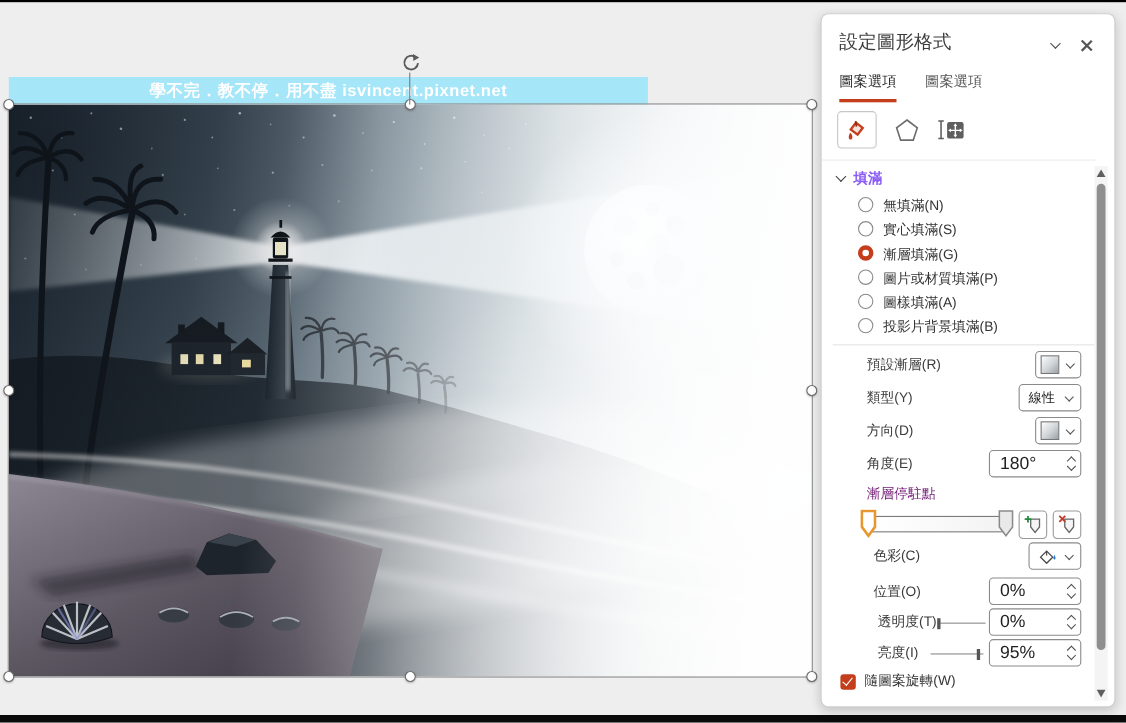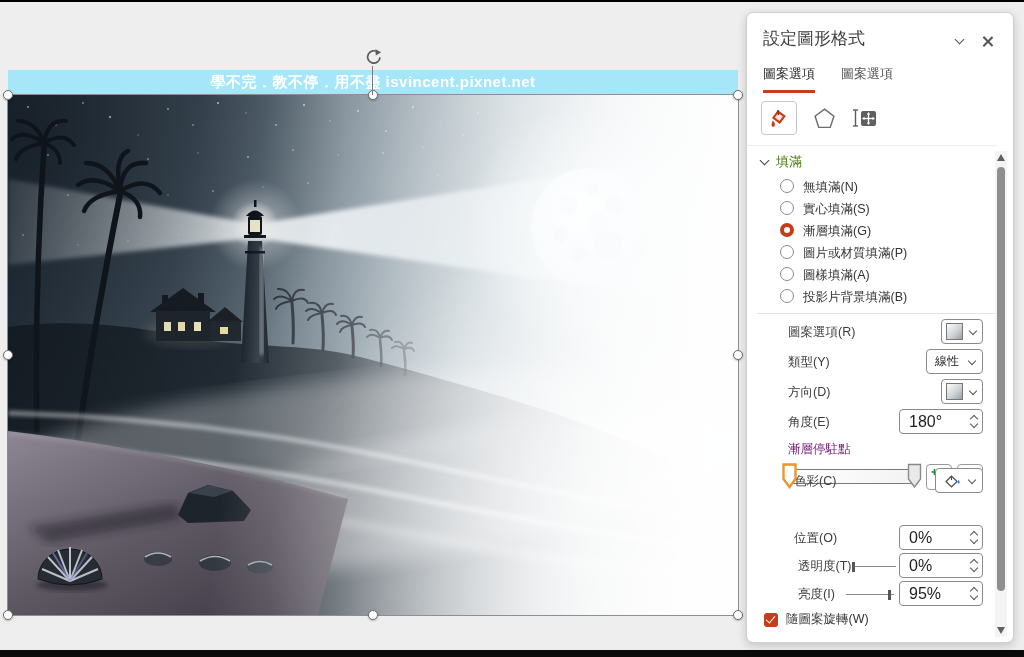--- a/index.html
+++ b/index.html
@@ -2,21 +2,21 @@
 <html><head>
 <meta charset="utf-8">
 <style>
   * { margin:0; padding:0; box-sizing:border-box; }
   html,body { width:1024px; height:657px; overflow:hidden; }
   body { font-family:"Liberation Sans","DejaVu Sans",sans-serif; background:#efeeee; position:relative; }
   .screen { position:absolute; inset:0; background:#efeeee; border-top:2px solid #000; }
   .bottom-bar { position:absolute; left:0; bottom:0; width:1024px; height:7px; background:#0a0a0a; }
 
   
-  .banner { position:absolute; left:8px; top:68px; width:730px; height:25px; background:#a5e6f8;
+  .banner { position:absolute; left:8px; top:68px; width:581px; height:25px; background:#a5e6f8;
             display:flex; align-items:center; justify-content:center; }
   .banner span { color:#ffffff; font-size:15px; font-weight:bold; letter-spacing:0.5px; }
   .picture { position:absolute; left:8px; top:93px; width:730px; height:520px; outline:1px solid #8f8f8f; overflow:hidden; }
   .picture svg { display:block; }
 
   
   .handle { position:absolute; width:10px; height:10px; border-radius:50%; background:#fff;
             border:1.5px solid #6d6d6d; box-shadow:0 1px 2px rgba(0,0,0,.25); z-index:30; }
   .rot-line { position:absolute; left:372px; top:64px; width:1px; height:29px; background:#7a7a7a; z-index:31; }
   .rotate-handle { position:absolute; left:364px; top:46px; width:18px; height:18px; z-index:32; }
@@ -36,21 +36,21 @@
   .tabs { position:absolute; left:16px; top:52px; display:flex; gap:26px; }
   .tab { font-size:13px; color:#555; padding-bottom:7px; }
   .tab.active { color:#2b2b2b; border-bottom:3px solid #c43e1c; }
 
   .iconrow { position:absolute; left:14px; top:88px; display:flex; align-items:center; gap:16px; }
   .icon-box { width:36px; height:34px; border:1px solid #c6c6c6; border-radius:4px; display:flex; align-items:center; justify-content:center; background:#fff; }
 
   .sect-line { position:absolute; left:0; top:132px; width:250px; height:1px; background:#ececec; }
   .fill-header { position:absolute; left:14px; top:140px; display:flex; align-items:center; gap:8px; }
   .fill-header .chev { border-color:#444; }
-  .fill-header span { font-size:13px; font-weight:normal; color:#4d7c0f; }
+  .fill-header span { font-size:13px; font-weight:bold; color:#8b5cf6; }
 
   .radio-row { position:absolute; left:33px; display:flex; align-items:flex-start; gap:9px; height:18px; }
   .radio { width:14px; height:14px; border-radius:50%; border:1.5px solid #8a8a8a; background:#fff; flex:none; }
   .radio.sel { border:4.5px solid #c43e1c; }
   .radio-row span { font-size:12.5px; color:#333; }
 
   .divider { position:absolute; left:10px; top:300px; width:238px; height:1px; background:#e3e3e3; }
 
   .crow { position:absolute; left:0; width:268px; height:25px; }
   .crow .lbl { position:absolute; left:41px; top:50%; transform:translateY(-50%); font-size:12.5px; color:#3b3b3b; white-space:nowrap; }
@@ -439,21 +439,21 @@
         <span>圖樣填滿(A)</span>
     </div>
     <div class="radio-row" style="top:276px;">
       <div class="radio"></div>
         <span>投影片背景填滿(B)</span>
     </div>
 
     <div class="divider"></div>
 
     <div class="crow" style="top:306px;">
-      <span class="lbl">圖案選項(R)</span>
+      <span class="lbl">預設漸層(R)</span>
       <div class="ctl grad-btn">
         <div class="swatch"></div>
         <div class="chev-sm"></div>
       </div>
     </div>
 
     <div class="crow" style="top:336px;">
       <span class="lbl">類型(Y)</span>
       <div class="ctl dd">
         <span>線性</span>
@@ -499,21 +499,21 @@
       </div>
       <div class="stop-btn" style="left:210px;">
         <svg width="17" height="18" viewBox="0 0 17 18">
           <polygon points="6,4 14,4 14,11 10,16 6,11" fill="#f5f5f5" stroke="#666" stroke-width="1.2"></polygon>
           <line x1="1" y1="1" x2="6.5" y2="6.5" stroke="#c0392b" stroke-width="1.6"></line>
           <line x1="6.5" y1="1" x2="1" y2="6.5" stroke="#c0392b" stroke-width="1.6"></line>
         </svg>
       </div>
     </div>
 
-    <div class="crow" style="top:455px;">
+    <div class="crow" style="top:480px;">
       <span class="lbl ind">色彩(C)</span>
       <div class="ctl color-btn">
         <svg width="17" height="15" viewBox="0 0 17 15">
           <path d="M3,8.5 L8.5,3 L14,8.5 L8.5,14 Z" fill="#ffffff" stroke="#4a4a4a" stroke-width="1.2"></path>
           <path d="M8.5,3 L8.5,7" stroke="#4a4a4a" stroke-width="1.1"></path>
           <path d="M14.6,9.2 C14.6,11 16.6,11 16.6,9.2 C16.6,8.2 15.6,7.2 15.6,6.2 C15.6,7.2 14.6,8.2 14.6,9.2 Z" fill="#2b7cd3"></path>
         </svg>
         <div class="chev-sm"></div>
       </div>
     </div>

